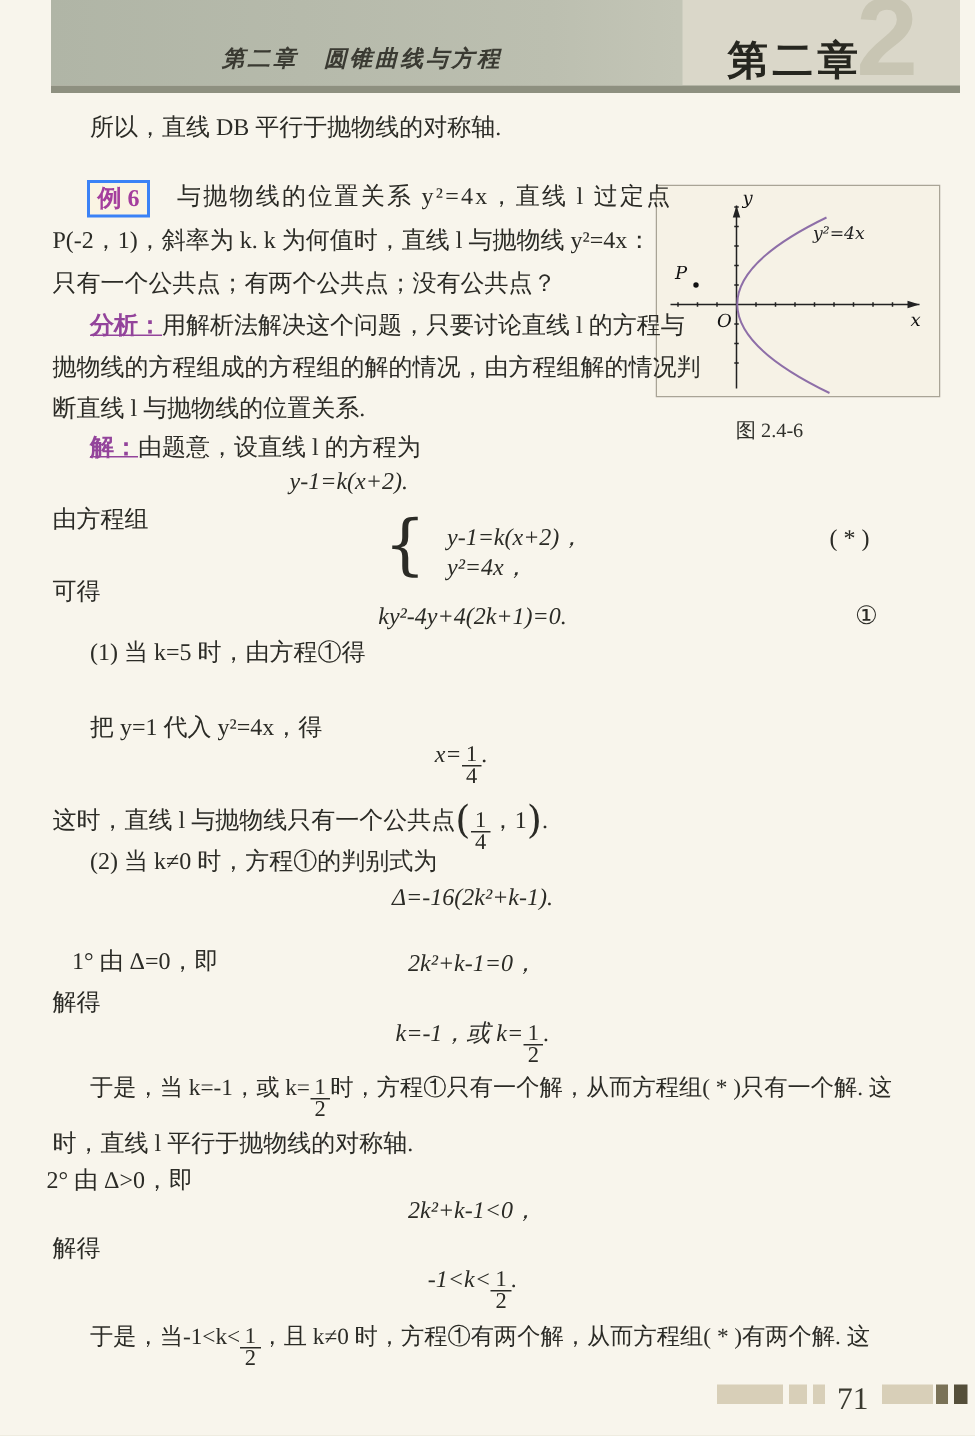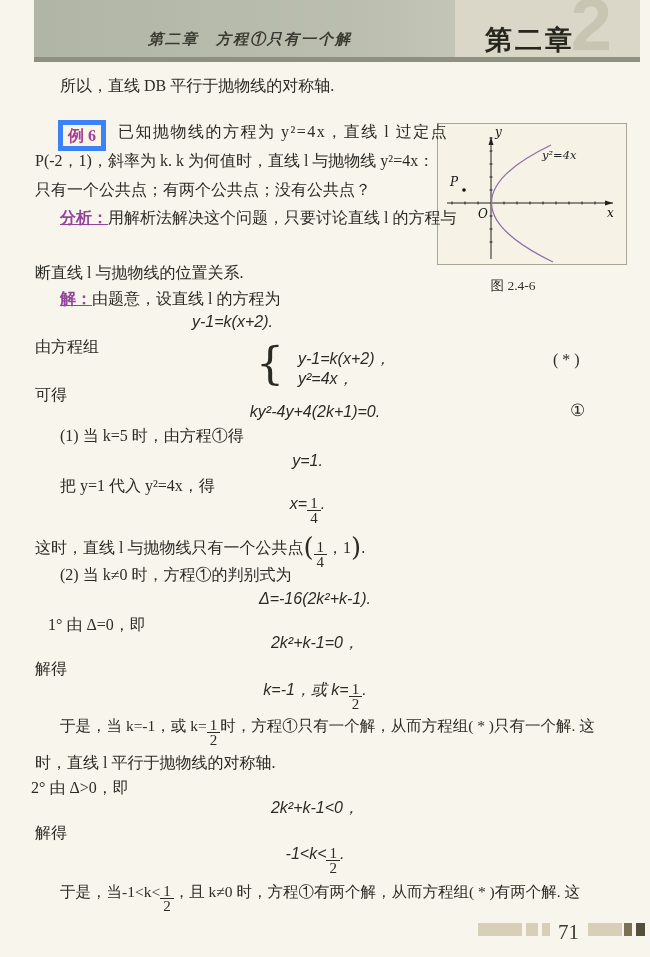--- a/index.html
+++ b/index.html
@@ -1,34 +1,34 @@
 <!DOCTYPE html>
 <html><head>
 <meta charset="utf-8">
 <style>
   html,body{margin:0;padding:0;background:#e8e4d8;}
   .page{position:relative;width:650px;height:957px;background:#f8f5ec;
         font-family:"Liberation Serif",serif;color:#2b2b26;overflow:hidden;margin:0 auto;}
   .abs{position:absolute;}
   .t{font-size:16px;line-height:20px;white-space:nowrap;}
   .center{text-align:center;}
-  .math{font-family:Liberation Sans, sans-serif;font-style:italic;}
+  .math{font-family:Liberation Serif, serif;font-style:italic;}
   
   .band{position:absolute;left:34px;top:0;width:606px;height:57px;
         background:linear-gradient(90deg,#b0b5a6 0%,#bcbfb0 55%,#c3c5b6 69%);}
   .band-shadow{position:absolute;left:34px;top:57px;width:606px;height:5px;background:#8e9080;}
   .band-title{position:absolute;left:148px;top:30px;font-size:15px;font-weight:bold;
         font-style:italic;color:#3a3a32;letter-spacing:2px;}
   .tab{position:absolute;left:455px;top:0;width:185px;height:57px;background:#dad7c9;}
   .ghost{position:absolute;right:28px;top:-18px;font-size:74px;font-weight:bold;
         color:#c8c5b3;font-family:"Liberation Sans",sans-serif;}
   .tab-label{position:absolute;left:30px;top:22px;font-size:27px;font-weight:bold;color:#26261f;letter-spacing:3px;}
   
   .plabel{color:#93449b;font-weight:bold;text-decoration:underline;}
-  .exbox{display:inline-block;border:5px solid #3b82f6;background:#faf4e3;color:#a43e9d;
+  .exbox{display:inline-block;border:2px solid #3b82f6;background:#faf4e3;color:#a43e9d;
          font-weight:bold;padding:0 5px;font-size:16px;line-height:21px;}
   
   .frac{display:inline-block;vertical-align:-0.95em;text-align:center;line-height:14px;font-size:15px;}
   .frac>span{display:block;padding:0 3px;}
   .frac .num{border-bottom:1px solid #2b2b26;}
   .bigparen{font-size:26px;vertical-align:-3px;font-family:"DejaVu Serif",serif;}
   
   .brace::before{content:"{";font-size:44px;font-weight:400;font-family:"DejaVu Serif",serif;}
   .brace{display:inline-block;vertical-align:middle;line-height:44px;}
   .syslines{display:inline-block;vertical-align:middle;margin-left:14px;}
@@ -43,21 +43,21 @@
 <body>
 
 <div class="page">
 
   <div class="band"></div>
   <div class="tab">
     <span class="ghost">2</span>
     <span class="tab-label">第二章</span>
   </div>
   <div class="band-shadow"></div>
-  <div class="band-title">第二章　方程①只有一个解</div>
+  <div class="band-title">第二章　圆锥曲线与方程</div>
 
   <div class="figure-wrap">
     <svg width="190" height="142" viewBox="0 0 190 142">
       <rect x="0.5" y="0.5" width="189" height="141" fill="#f6f2e6" stroke="#a9a496"></rect>
 
       <line x1="10" y1="80" x2="176" y2="80" stroke="#222" stroke-width="1"></line>
       <polygon points="176,80 168,77.5 168,82.5" fill="#222"></polygon>
       <line x1="54" y1="14" x2="54" y2="136" stroke="#222" stroke-width="1"></line>
       <polygon points="54,14 51.5,22 56.5,22" fill="#222"></polygon>
 
@@ -95,56 +95,56 @@
       <text x="170" y="94" font-size="12" font-style="italic" font-family="DejaVu Serif, serif" fill="#111">x</text>
       <text x="58" y="13" font-size="12" font-style="italic" font-family="DejaVu Serif, serif" fill="#111">y</text>
       <text x="105" y="36" font-size="11.5" font-style="italic" font-family="DejaVu Serif, serif" fill="#222">y²=4x</text>
     </svg>
     <div class="fig-caption">图 2.4-6</div>
   </div>
 
   <div class="abs t" style="top:76px;left:60px">所以，直线 DB 平行于抛物线的对称轴.</div>
 
   <div class="abs" style="top:120px;left:58px"><span class="exbox">例 6</span></div>
-  <div class="abs t" style="top:122px;left:118px;letter-spacing:1.5px">已知抛物线的方程为 y²=4x，直线 l 过定点</div>
+  <div class="abs t" style="top:122px;left:118px;letter-spacing:1.5px">与抛物线的位置关系 y²=4x，直线 l 过定点</div>
   <div class="abs t" style="top:151px;left:35px">P(-2，1)，斜率为 k. k 为何值时，直线 l 与抛物线 y²=4x：</div>
   <div class="abs t" style="top:180px;left:35px">只有一个公共点；有两个公共点；没有公共点？</div>
 
   <div class="abs t" style="top:208px;left:60px"><span class="plabel">分析：</span><span>用解析法解决这个问题，只要讨论直线 l 的方程与</span></div>
+  <div class="abs t" style="top:236px;left:35px">抛物线的方程组成的方程组的解的情况，由方程组解的情况判</div>
   <div class="abs t" style="top:263px;left:35px">断直线 l 与抛物线的位置关系.</div>
 
   <div class="abs t" style="top:289px;left:60px"><span class="plabel">解：</span><span>由题意，设直线 l 的方程为</span></div>
   <div class="abs t center math" style="top:312px;left:35px;width:395px">y-1=k(x+2).</div>
 
   <div class="abs t" style="top:337px;left:35px">由方程组</div>
   <div class="abs" style="top:342px;left:256px">
     <span class="brace"></span><span class="syslines"><span class="t math">y-1=k(x+2)，</span><span class="t math">y²=4x，</span></span>
   </div>
   <div class="abs t" style="top:350px;left:553px">( * )</div>
 
   <div class="abs t" style="top:385px;left:35px">可得</div>
   <div class="abs t center math" style="top:402px;left:35px;width:560px">ky²-4y+4(2k+1)=0.</div>
   <div class="abs t" style="top:401px;left:570px;font-size:17px">①</div>
 
   <div class="abs t" style="top:426px;left:60px">(1) 当 k=5 时，由方程①得</div>
-  <div class="abs t center math" style="top:451px;left:35px;width:545px">y=1.</div>
   <div class="abs t" style="top:476px;left:60px">把 y=1 代入 y²=4x，得</div>
 
   <div class="abs t center" style="top:494px;left:35px;width:545px">
     <span class="math">x=</span><span class="frac"><span class="num">1</span><span class="den">4</span></span><span class="math">.</span>
   </div>
 
   <div class="abs t" style="top:537px;left:35px">
     <span>这时，直线 l 与抛物线只有一个公共点</span><span class="bigparen">(</span><span class="frac"><span class="num">1</span><span class="den">4</span></span><span>，1</span><span class="bigparen">)</span><span>.</span>
   </div>
 
   <div class="abs t" style="top:565px;left:60px">(2) 当 k≠0 时，方程①的判别式为</div>
   <div class="abs t center math" style="top:589px;left:35px;width:560px">Δ=-16(2k²+k-1).</div>
 
-  <div class="abs t" style="top:615px;left:48px">1° 由 Δ=0，即</div>
+  <div class="abs t" style="top:632px;left:48px">1° 由 Δ=0，即</div>
   <div class="abs t center math" style="top:633px;left:35px;width:560px">2k²+k-1=0，</div>
   <div class="abs t" style="top:659px;left:35px">解得</div>
 
   <div class="abs t center" style="top:680px;left:35px;width:560px">
     <span class="math">k=-1，或 k=</span><span class="frac"><span class="num">1</span><span class="den">2</span></span><span class="math">.</span>
   </div>
 
   <div class="abs t" style="top:716px;left:60px;font-size:15.5px">
     <span>于是，当 k=-1，或 k=</span><span class="frac"><span class="num">1</span><span class="den">2</span></span><span>时，方程①只有一个解，从而方程组( * )只有一个解. 这</span>
   </div>

